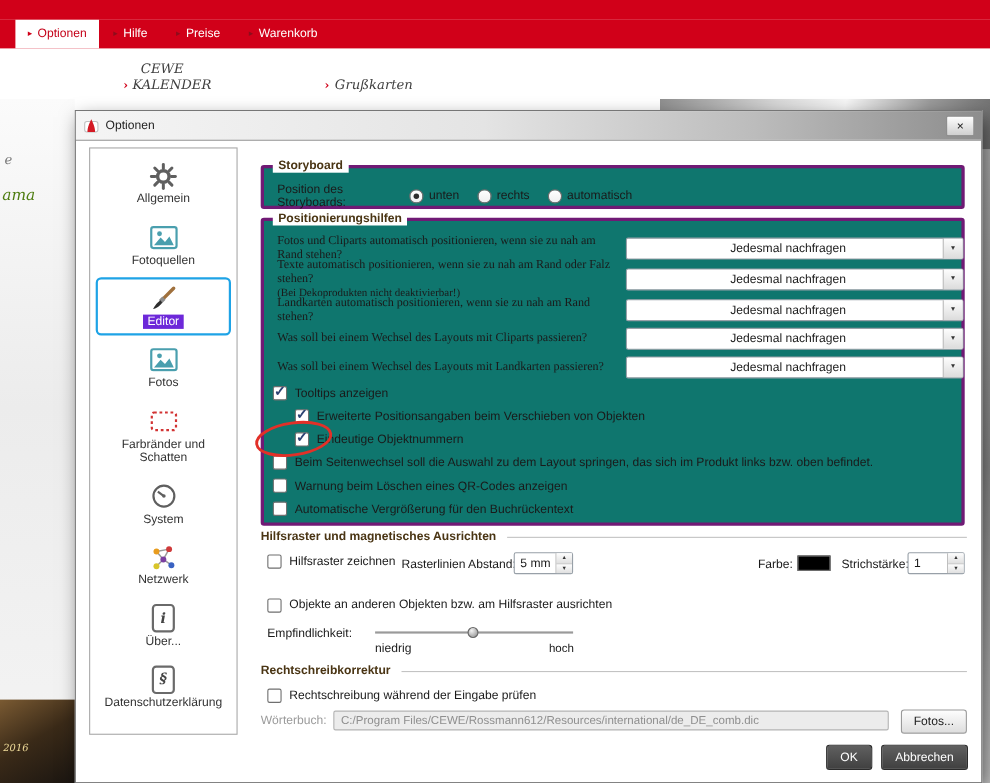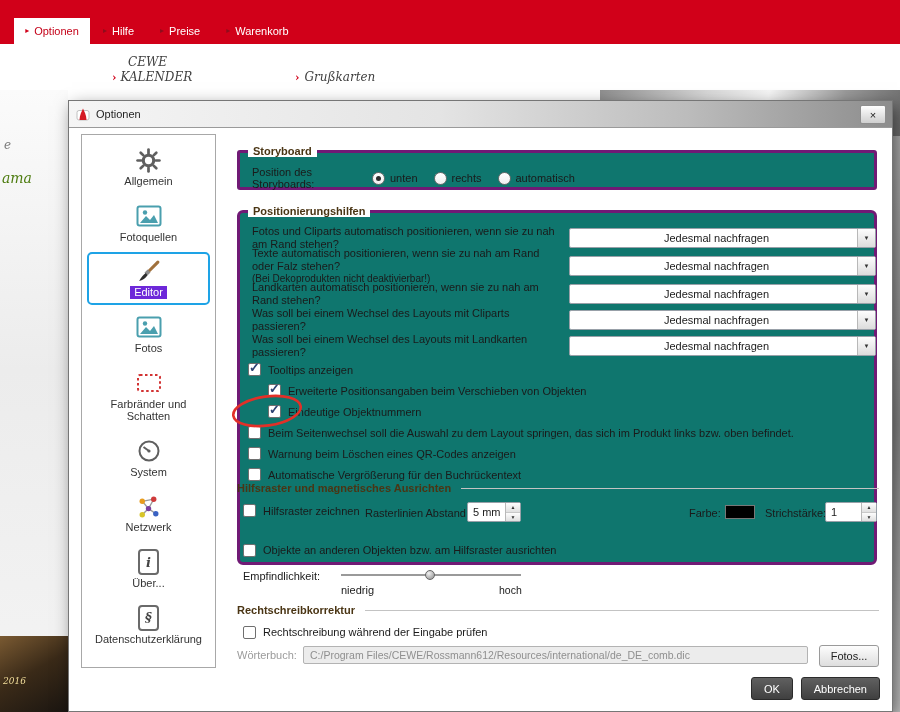--- a/index.html
+++ b/index.html
@@ -62,25 +62,25 @@
   .groupbox{position:absolute;left:8px;width:640px;border:3px solid #701a75;border-radius:3px;background:#0f766e;box-sizing:border-box;}
   .legend{position:absolute;top:-8px;left:8px;background:#fff;padding:0 5px;font-weight:bold;color:#4a3514;}
   .g1{top:16px;height:40px;}
   .g1-row{position:absolute;left:12px;top:13px;display:flex;align-items:center;}
   .g1-row .lbl{width:120px;}
   .radio-group{display:flex;align-items:center;gap:5px;margin-right:16px;cursor:default;}
   .radio{width:13px;height:13px;border:1px solid #6f6f6f;border-radius:50%;background:linear-gradient(#fff,#efefef);
      position:relative;box-sizing:border-box;flex:none;}
   .radio.selected::after{content:"";position:absolute;left:3px;top:3px;width:5px;height:5px;border-radius:50%;background:#2d2d2d;}
 
-  .g2{top:76px;height:355px;border-radius:6px;}
+  .g2{top:64px;height:280px;}
   .posrows{position:absolute;top:12px;left:0;right:0;}
   .posrow{position:relative;height:26px;}
   .posrow.tall{height:30px;}
-  .plbl{position:absolute;left:12px;top:50%;transform:translateY(-50%);width:312px;line-height:1.2;}
+  .plbl{position:absolute;left:12px;top:50%;transform:translateY(-50%);width:312px;line-height:1.2;font-family:Liberation Serif, serif;}
   .plbl .note{display:block;font-size:10px;}
   .posrow .dropdown{position:absolute;left:329px;width:307px;top:50%;transform:translateY(-50%);text-align:center;}
   .dropdown{height:20px;border:1px solid #98a0a8;border-radius:2px;background:#fff;display:flex;align-items:center;box-sizing:border-box;cursor:default;}
   .dd-val{flex:1;padding-left:6px;white-space:nowrap;overflow:hidden;}
   .dd-btn{width:17px;align-self:stretch;border-left:1px solid #b8b8b8;background:linear-gradient(#fdfdfd,#dcdcdc);
      display:flex;align-items:center;justify-content:center;}
   .dd-btn span{font-size:6px;color:#333;}
 
   .cbrows{position:absolute;top:146px;left:0;right:0;}
   .cbrow{display:flex;align-items:center;gap:7px;height:21px;padding-left:8px;}

